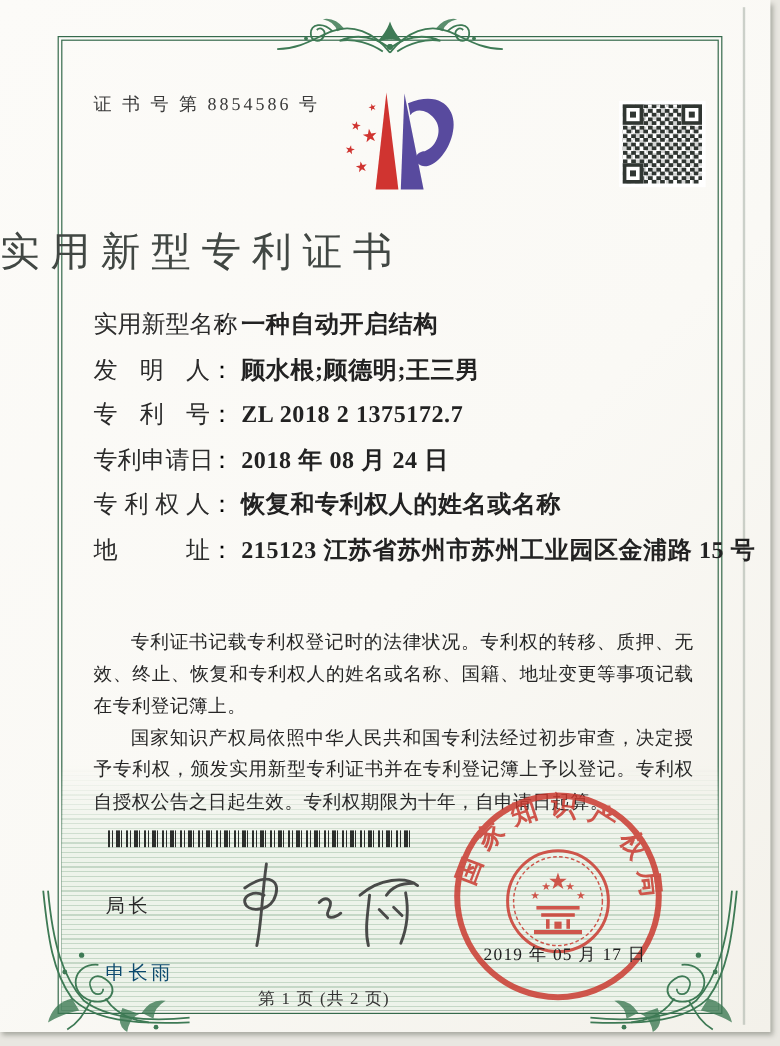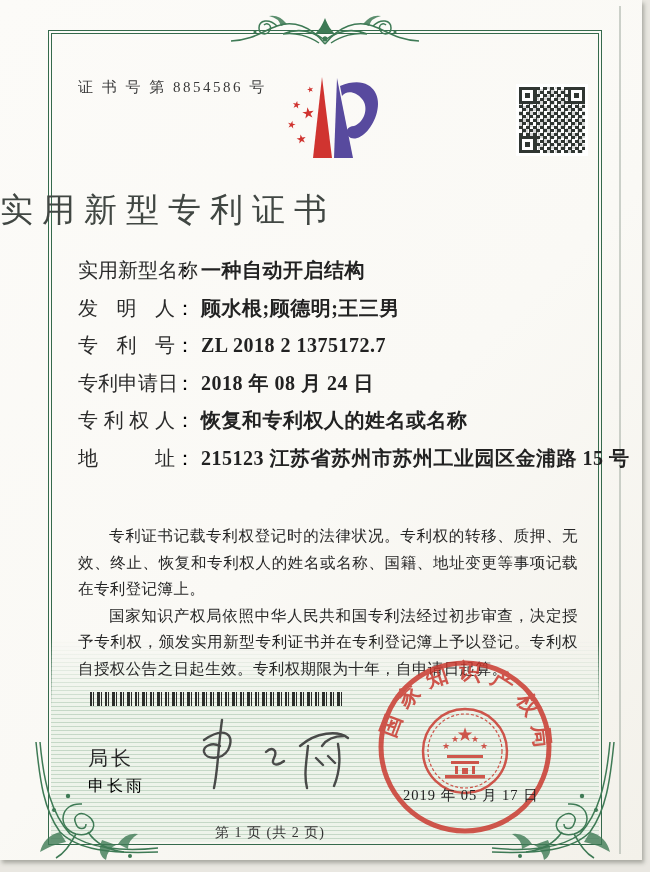--- a/index.html
+++ b/index.html
@@ -45,22 +45,22 @@
          text-align:justify;color:#262626;letter-spacing:.4px;}
   .paras p{margin:0;text-indent:2em;}
   .barcode{
     position:absolute;left:90px;top:692px;width:252px;height:14px;
     background:repeating-linear-gradient(90deg,
       #2b2e2b 0 2px, rgba(0,0,0,0) 2px 3px,
       #2b2e2b 3px 4px, rgba(0,0,0,0) 4px 7px,
       #2b2e2b 7px 10px, rgba(0,0,0,0) 10px 11px,
       #2b2e2b 11px 12px, rgba(0,0,0,0) 12px 15px);
   }
-  .officer-title{left:88px;top:745px;font-size:20px;letter-spacing:3px;color:#2a2a2a;}
-  .officer-name{left:88px;top:776px;font-size:16px;letter-spacing:3px;color:#000000;}
+  .officer-title{left:88px;top:745px;font-size:16px;letter-spacing:3px;color:#2a2a2a;}
+  .officer-name{left:88px;top:801px;font-size:16px;letter-spacing:3px;color:#0c4a6e;}
   .sig{position:absolute;left:188px;top:708px;}
   .seal{position:absolute;left:375px;top:657px;opacity:.92;}
   .seal-date{left:403px;top:786px;font-size:14.5px;letter-spacing:1px;color:#222;z-index:5;}
   .page-no{left:0;top:824px;width:540px;text-align:center;font-size:14px;color:#333;letter-spacing:1px;}
   .orn{position:absolute;}
   .orn-top{left:225px;top:10px;}
   .orn-bl{left:30px;top:742px;}
   .orn-br{left:490px;top:742px;transform:scaleX(-1);}
   .logo{position:absolute;left:268px;top:74px;}
   

